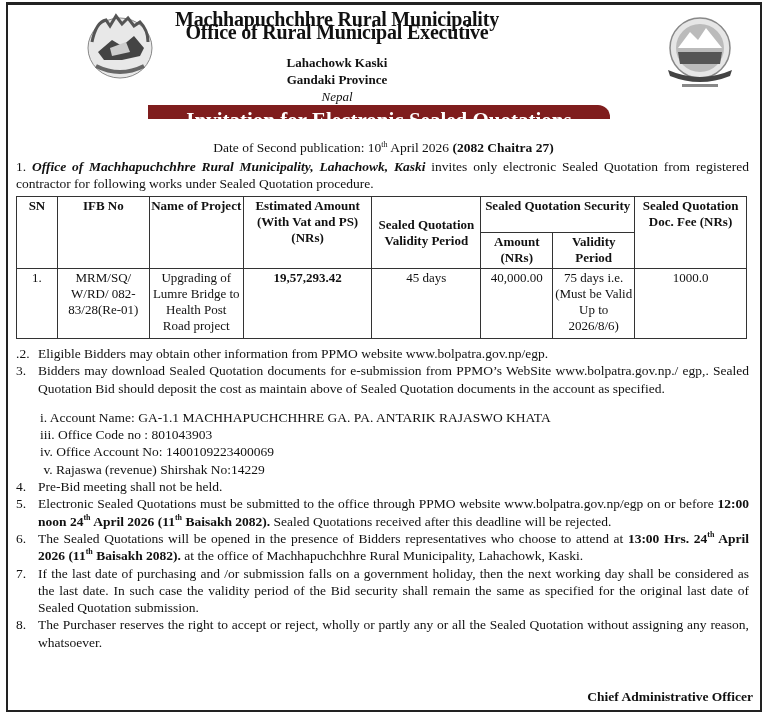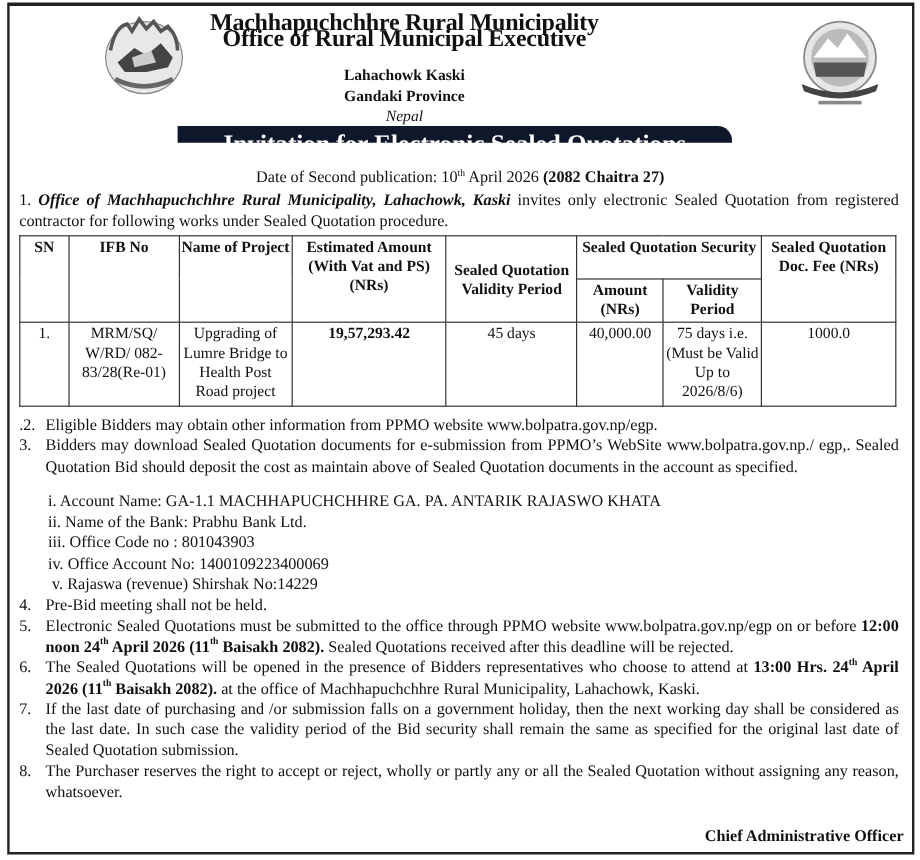--- a/index.html
+++ b/index.html
@@ -13,21 +13,21 @@
   .logo-left { left: 82px; top: 12px; width: 76px; height: 70px; }
   .logo-right { left: 662px; top: 14px; width: 76px; height: 80px; }
   .hdr { position: absolute; left: 0; width: 674px; text-align: center; font-weight: bold; }
   .h1 { top: 8px; font-size: 20px; line-height: 22px; letter-spacing: -0.2px; }
   .h2 { top: 21px; font-size: 20px; line-height: 22px; letter-spacing: -0.2px; }
   .h3 { top: 55px; font-size: 13px; line-height: 16px; }
   .h4 { top: 72px; font-size: 13px; line-height: 16px; }
   .h5 { top: 89px; font-size: 13px; line-height: 16px; font-weight: normal; font-style: italic; }
   .banner {
     position: absolute; left: 148px; top: 105px; width: 462px; height: 14px;
-    background: #0f172a; color: #fff; font-weight: bold; font-size: 21px;
+    background: #7f1d1d; color: #fff; font-weight: bold; font-size: 21px;
     line-height: 30px; text-align: center; border-top-right-radius: 12px;
   }
   .pubdate { position: absolute; top: 140px; left: 0; width: 767px; text-align: center; font-size: 13.5px; }
   .para1 { position: absolute; left: 16px; top: 158px; width: 733px; font-size: 13.5px; line-height: 17px; text-align: justify; }
   table.bid {
     position: absolute; left: 16px; top: 196px; width: 731px;
     border-collapse: collapse; font-size: 13px; line-height: 16px;
   }
   table.bid th, table.bid td { border: 1px solid #333; vertical-align: top; padding: 1px 1px; }
   table.bid th { font-weight: bold; text-align: center; }
@@ -127,21 +127,20 @@
   <div class="li">
     <span class="num">.2.</span>
       <span class="txt">Eligible Bidders may obtain other information from PPMO website www.bolpatra.gov.np/egp.</span>
   </div>
   <div class="li">
     <span class="num">3.</span>
       <span class="txt">Bidders may download Sealed Quotation documents for e-submission from PPMO’s WebSite www.bolpatra.gov.np./ egp,. Sealed Quotation Bid should deposit the cost as maintain above of Sealed Quotation documents in the account as specified.</span>
   </div>
   <div class="sub">
     <div>i. Account Name:  GA-1.1 MACHHAPUCHCHHRE GA. PA. ANTARIK RAJASWO KHATA</div>
-    <div>ii. Name of the Bank:   Prabhu Bank Ltd.</div>
     <div>iii. Office Code no :  801043903</div>
     <div>iv. Office Account No:  1400109223400069</div>
     <div style="white-space:pre"> v. Rajaswa (revenue) Shirshak No:14229</div>
   </div>
   <div class="li">
     <span class="num">4.</span>
       <span class="txt">Pre-Bid meeting shall not be held.</span>
   </div>
   <div class="li">
     <span class="num">5.</span>

